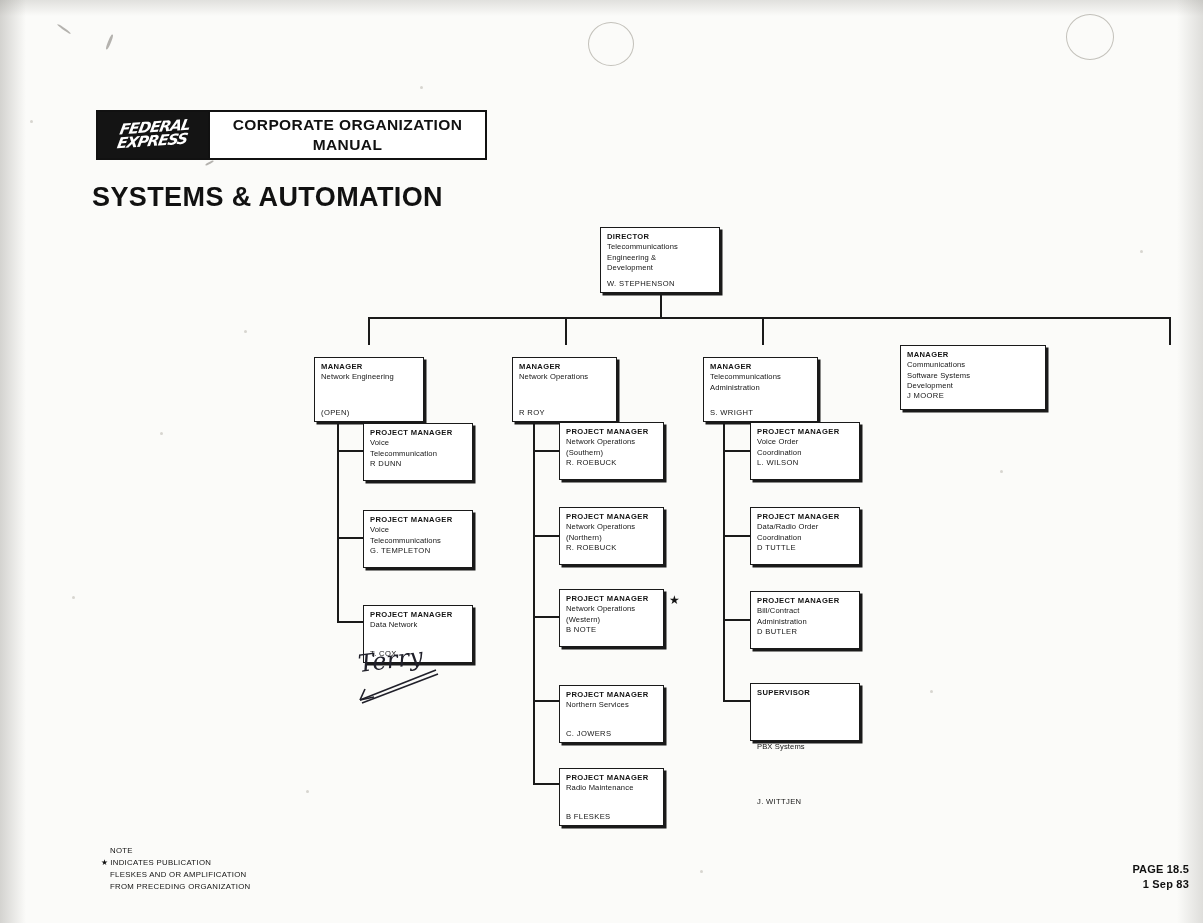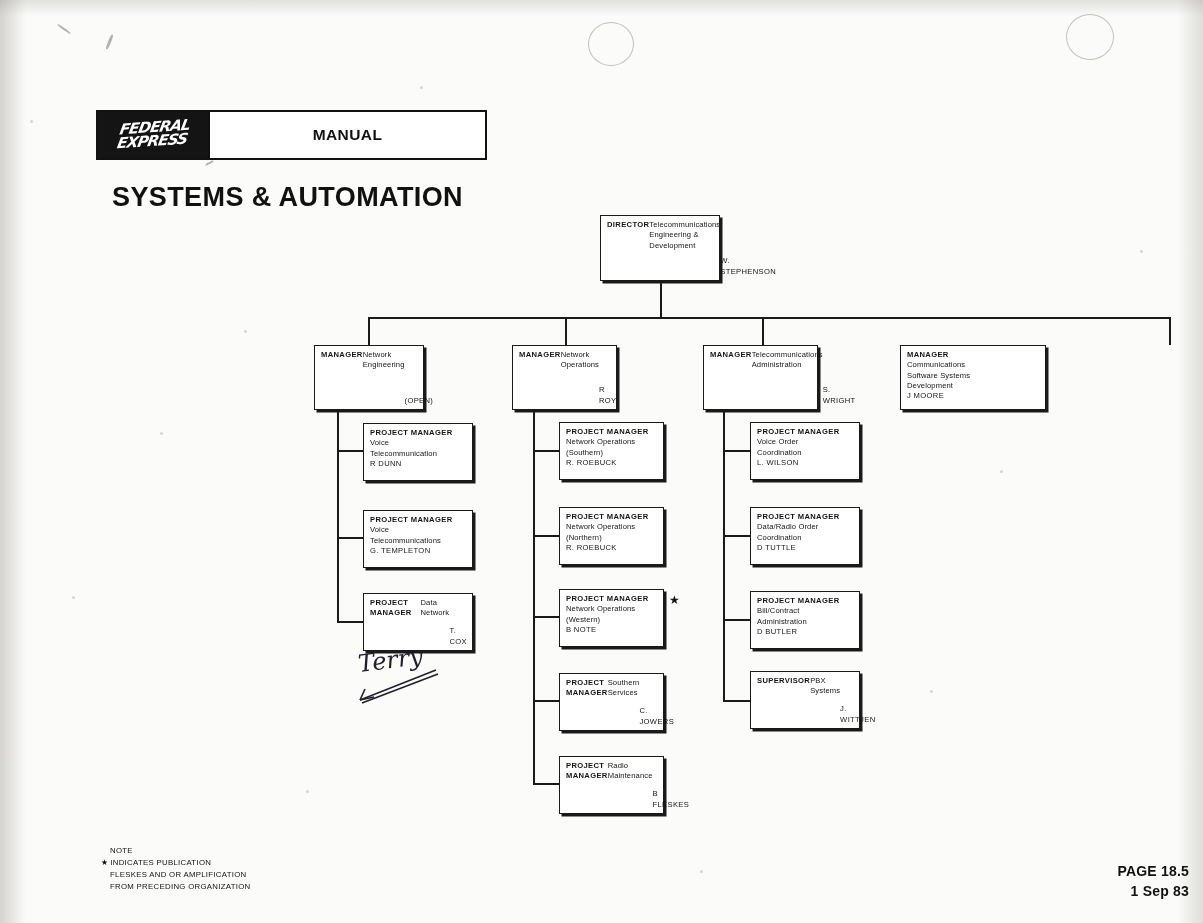--- a/index.html
+++ b/index.html
@@ -93,21 +93,20 @@
     font-size: 15.5px;
     letter-spacing: .4px;
     line-height: 1.28;
   }
   #dept-title {
     position: absolute;
     left: 92px; top: 182px;
     font-size: 27px;
     font-weight: bold;
     letter-spacing: .4px;
-    margin-left: 20px;
   }
 
   
   .node {
     position: absolute;
     background: #fff;
     border: 1.6px solid #1a1a1a;
     box-shadow: 2.5px 2.5px 0 0 #1a1a1a;
     box-sizing: border-box;
     padding: 4px 5px 3px 6px;
@@ -119,21 +118,21 @@
   .node .role {
     font-weight: bold;
     letter-spacing: .35px;
   }
   .node .desc { white-space: pre-line; }
   .node .person {
     font-weight: normal;
     letter-spacing: .35px;
   }
   .node .person.pad { margin-top: auto; }
-  .node.tall { display: flex; flex-direction: row; }
+  .node.tall { display: flex; flex-direction: column; margin-top: 12px; }
 
   
   .ln {
     position: absolute;
     background: #1a1a1a;
   }
   .ln.h { height: 2.4px; }
   .ln.v { width: 2.4px; }
 
   
@@ -168,21 +167,21 @@
     font-size: 7.8px;
     line-height: 1.55;
     letter-spacing: .3px;
   }
   #note .star-row { margin-left: -9px; }
   #note .star-row .sym { margin-right: 2px; }
   #page-no {
     position: absolute;
     right: 14px; top: 862px;
     text-align: right;
-    font-size: 14px;
+    font-size: 11px;
     font-weight: bold;
     line-height: 1.4;
     letter-spacing: .2px;
   }
 </style>
 </head>
 <body>
 
 <div id="page">
 
@@ -206,20 +205,21 @@
   <div class="speck" style="left:420px;top:86px;width:3px;height:3px;"></div>
 
   <div id="masthead">
     <div id="logo-block">
       <div class="lg">
         <div>FEDERAL</div>
         <div>EXPRESS</div>
       </div>
     </div>
     <div id="masthead-title">
+      <div>CORPORATE ORGANIZATION</div>
       <div>MANUAL</div>
     </div>
   </div>
 
   <div id="dept-title">SYSTEMS &amp; AUTOMATION</div>
 
   <div class="ln v" style="left:660px;top:281px;height:38px;"></div>
 
   <div class="ln h" style="left:368px;top:317px;width:803px;"></div>
 
@@ -313,21 +313,21 @@
   </div>
   <div class="node" style="left:559px;top:589px;width:105px;height:58px;">
     <div class="role">PROJECT MANAGER</div>
     <div class="desc">Network Operations
 (Western)</div>
     <div class="person">B  NOTE</div>
   </div>
   <div class="star" style="left:669px;top:594px;">★</div>
   <div class="node tall" style="left:559px;top:673px;width:105px;height:58px;">
     <div class="role">PROJECT MANAGER</div>
-    <div class="desc">Southern Services</div>
+    <div class="desc">Northern Services</div>
     <div class="person pad">C. JOWERS</div>
   </div>
   <div class="node tall" style="left:559px;top:756px;width:105px;height:58px;">
     <div class="role">PROJECT MANAGER</div>
     <div class="desc">Radio Maintenance</div>
     <div class="person pad">B  FLESKES</div>
   </div>
 
   <div class="node" style="left:750px;top:422px;width:110px;height:58px;">
     <div class="role">PROJECT MANAGER</div>
@@ -340,21 +340,21 @@
     <div class="desc">Data/Radio Order
 Coordination</div>
     <div class="person">D  TUTTLE</div>
   </div>
   <div class="node" style="left:750px;top:591px;width:110px;height:58px;">
     <div class="role">PROJECT MANAGER</div>
     <div class="desc">Bill/Contract
 Administration</div>
     <div class="person">D  BUTLER</div>
   </div>
-  <div class="node tall" style="left:750px;top:671px;width:110px;height:58px;">
+  <div class="node tall" style="left:750px;top:671px;width:110px;height:58px;gap:44px;">
     <div class="role">SUPERVISOR</div>
     <div class="desc">PBX Systems</div>
     <div class="person pad">J. WITTJEN</div>
   </div>
 
   <div id="handwriting">
     <div class="hw-text">Terry</div>
     <svg width="110" height="62" viewBox="0 0 110 62">
       <path d="M8 52 L84 22" stroke="#20202a" stroke-width="1.6" fill="none"></path>
       <path d="M10 55 L86 26" stroke="#20202a" stroke-width="1.6" fill="none"></path>

